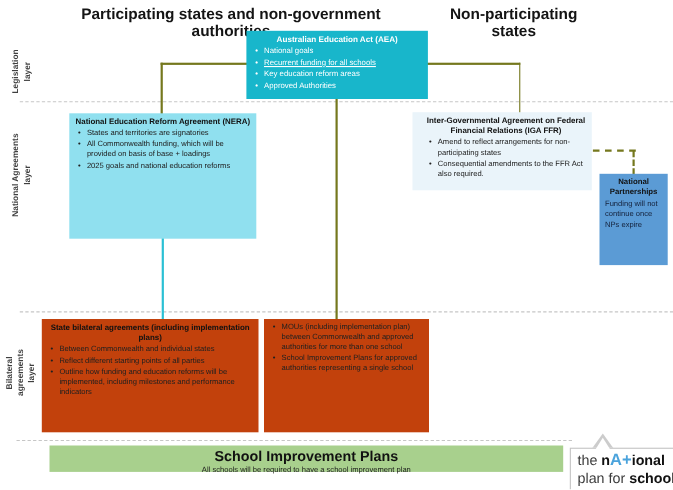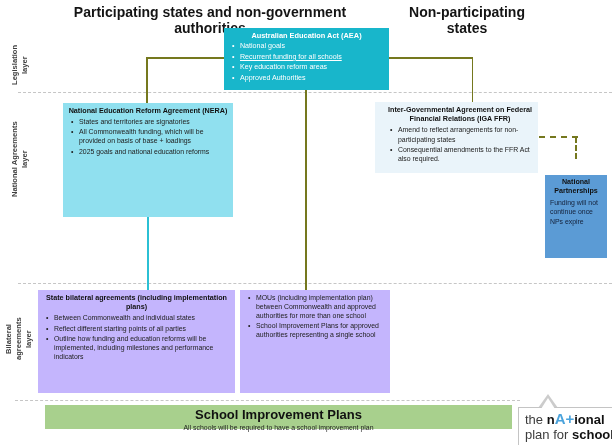--- a/index.html
+++ b/index.html
@@ -27,21 +27,21 @@
   .aea{background:#18b6cb;color:#fff;}
   .aea .title{color:#fff;font-size:7.4px;}
   .aea ul{color:#fff;font-size:7.1px;}
   .aea li.u{text-decoration:underline;}
   .nera{background:#90e0ef;}
   .iga{background:#eaf4fa;}
   .nea{background:#a8d08d;}
   .np{background:#5b9bd5;}
   .np .title{font-size:7.1px;margin-bottom:2px;}
   .np .body{font-size:6.9px;line-height:1.35;color:#14213a;}
-  .palecyan{background:#c4b5fd;}
+  .palecyan{background:#c2410c;}
   .sip{background:#a8d08d;text-align:center;padding:2px 4px;}
   .sip .title{font-size:13px;margin:0;}
   .sip .sub{font-size:6.9px;line-height:1.25;color:#1c1c1c;}
   .logo{
     position:absolute;left:518px;top:407px;width:120px;height:46px;background:#fff;
     border:1px solid #c4c4c4;padding:3px 2px 3px 6px;box-sizing:border-box;z-index:2;
     font-size:13px;line-height:1.12;white-space:nowrap;color:#3c3c3c;
   }
   .logo .b{font-weight:bold;color:#111;}
   .logo .aplus{font-weight:bold;color:#4aa3dc;font-size:15px;}
@@ -99,21 +99,21 @@
 
   <div class="box iga" style="left:375px;top:102px;width:163px;height:71px;padding-left:12px;">
     <div class="title">Inter-Governmental Agreement on Federal Financial Relations (IGA FFR)</div>
     <ul>
       <li>Amend to reflect arrangements for non-participating states</li>
       <li>Consequential amendments to the FFR Act also required.</li>
     </ul>
   </div>
 
 
-  <div class="box np" style="left:545px;top:175px;width:62px;height:83px;">
+  <div class="box np" style="left:545px;top:158px;width:62px;height:83px;">
     <div class="title">National Partnerships</div>
     <div class="body">Funding will not continue once NPs expire</div>
   </div>
 
   <div class="box palecyan" style="left:38px;top:290px;width:197px;height:103px;">
     <div class="title">State bilateral agreements (including implementation plans)</div>
     <ul>
       <li>Between Commonwealth and individual states</li>
       <li>Reflect different starting points of all parties</li>
       <li>Outline how funding and education reforms will be implemented, including milestones and performance indicators</li>

